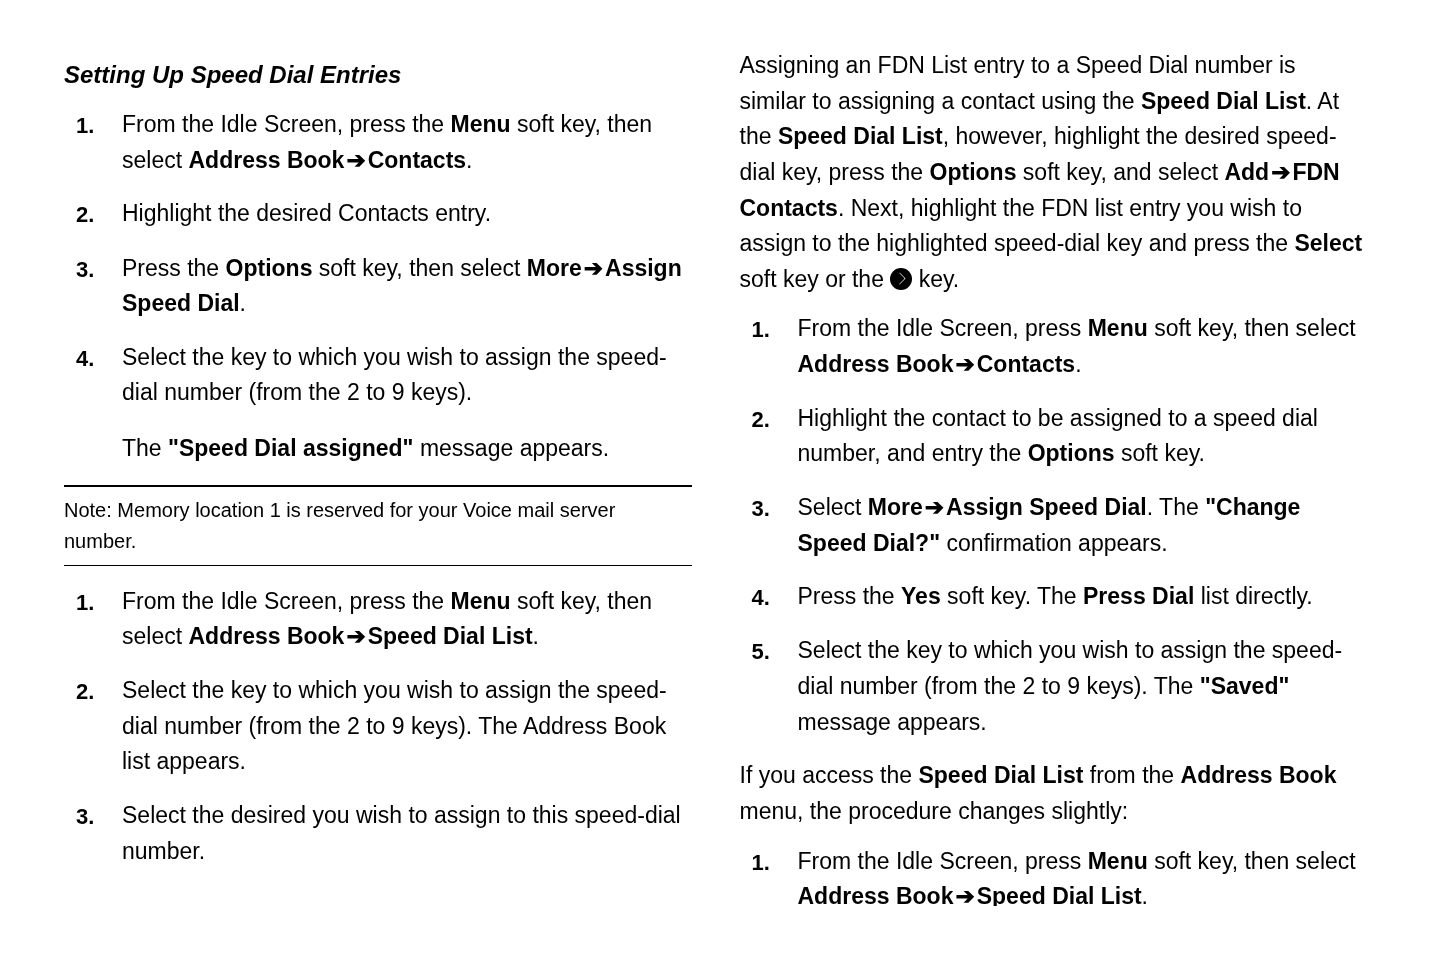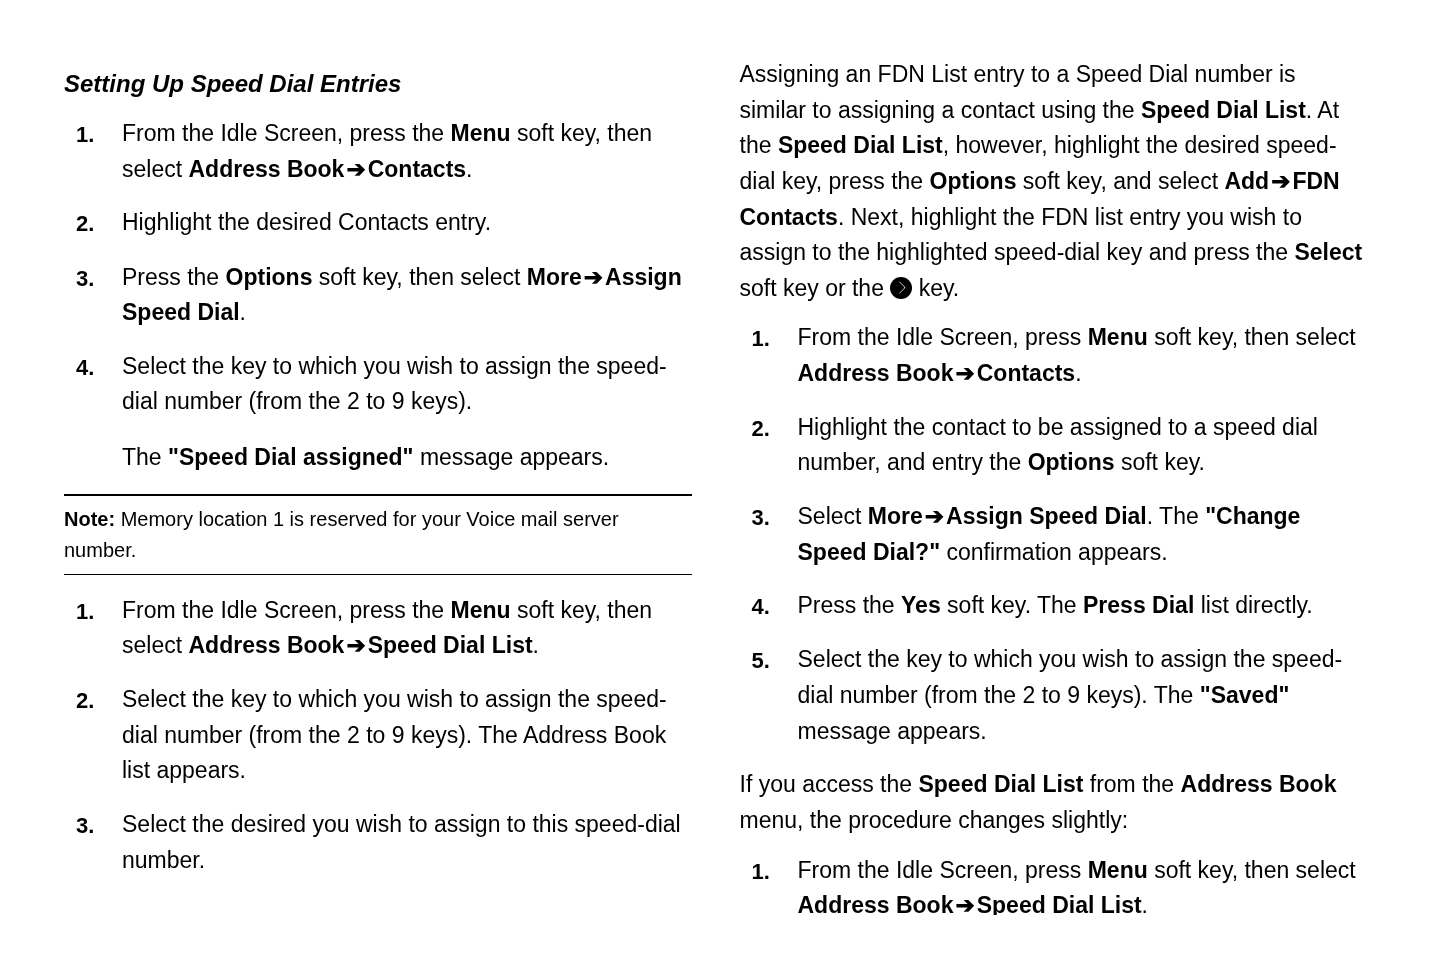--- a/index.html
+++ b/index.html
@@ -9,21 +9,20 @@
     font-family: Arial, Helvetica, sans-serif;
     color: #000;
   }
   .page {
     width: 1431px;
     height: 906px;
     box-sizing: border-box;
     padding: 48px 64px 30px 64px;
     display: flex;
     flex-direction: column;
-    margin-top: 9px;
   }
   .columns {
     display: flex;
     gap: 48px;
     flex: 1;
   }
   .col {
     flex: 1;
     font-size: 23px;
     line-height: 1.55;
@@ -72,21 +71,21 @@
   hr.thin {
     border: none;
     border-top: 1.2px solid #000;
     margin: 8px 0 18px 0;
   }
   .note {
     font-size: 20px;
     margin: 4px 0;
   }
   .note .nlabel {
-    font-weight: bold;
+    font-weight: normal;
   }
   .para {
     margin: 0 0 14px 0;
   }
   .key-icon {
     display: inline-block;
     width: 22px;
     height: 22px;
     background: #000;
     border-radius: 50%;

